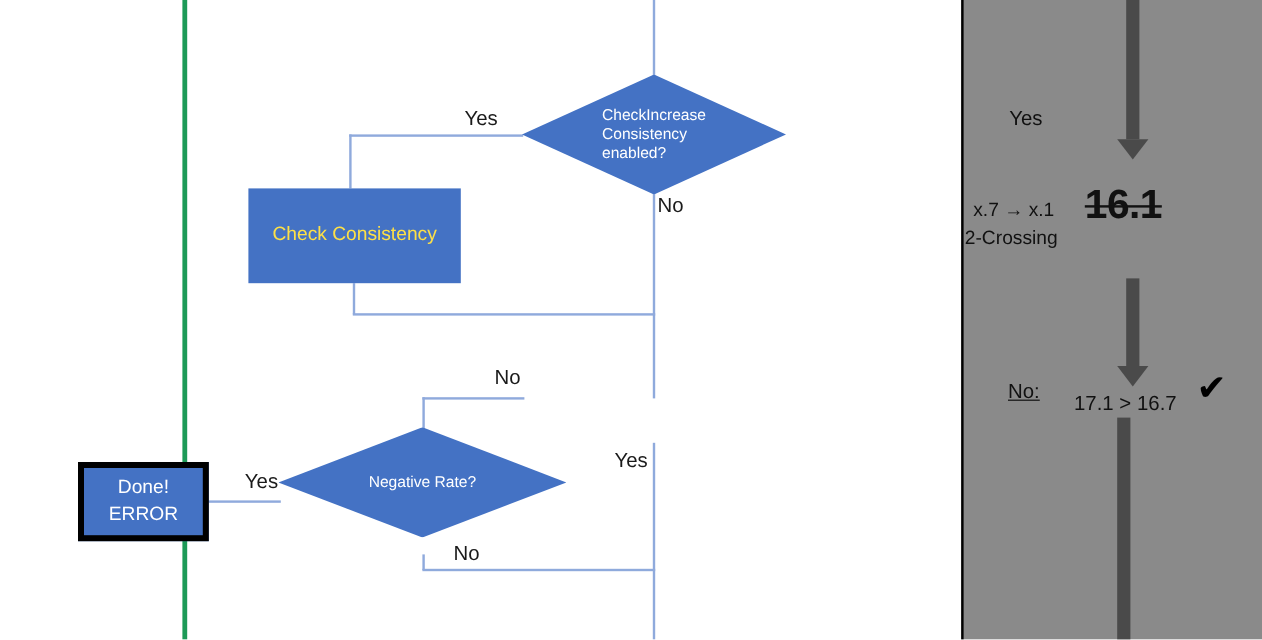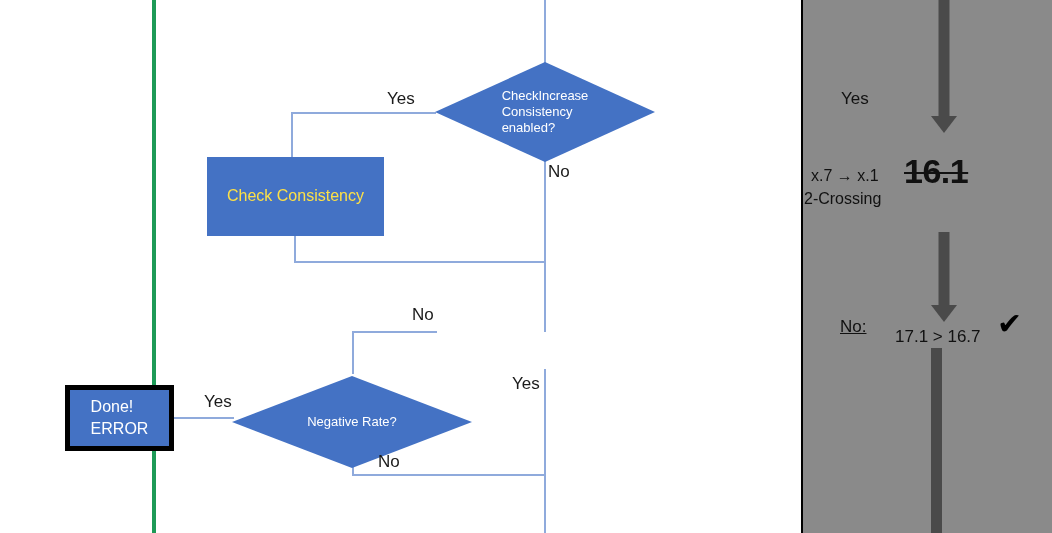--- a/index.html
+++ b/index.html
@@ -18,21 +18,21 @@
       clip-path:polygon(50% 0%,100% 50%,50% 100%,0% 50%);}
   .diamond .dtext{position:relative;color:#ffffff;text-align:left;
       line-height:1.22;font-size:13px;z-index:2;}
 
   .procbox{position:absolute;background:#4472C4;display:flex;align-items:center;
       justify-content:center;}
   .procbox .ptext{color:#fde047;text-align:center;font-size:16px;line-height:1.3;}
 
   .errbox{position:absolute;background:#4472C4;border:5px solid #000000;
       display:flex;align-items:center;justify-content:center;box-sizing:border-box;}
-  .errbox .ptext{color:#ffffff;font-size:16px;line-height:1.35;}
+  .errbox .ptext{color:#ffffff;text-align:center;font-size:16px;line-height:1.35;}
 
   .edgelabel{position:absolute;color:#1a1a1a;font-size:17px;
       background:transparent;white-space:nowrap;}
 
   
   #panel{position:absolute;left:801px;top:0;width:251px;height:533px;
       background:#8a8a8a;border-left:2px solid #000;box-sizing:border-box;}
   .arrow{position:absolute;}
   .arrow .shaft{position:absolute;left:50%;transform:translateX(-50%);
       width:11px;background:#4a4a4a;top:0;}
@@ -83,21 +83,21 @@
     </div>
   </div>
 
   <div class="procbox" style="left:207px;top:157px;width:177px;height:79px;">
     <div class="ptext">
       <div>Check Consistency</div>
     </div>
   </div>
 
 
-  <div class="diamond" style="left:232px;top:376px;width:240px;height:92px;">
+  <div class="diamond" style="left:232px;top:356px;width:240px;height:92px;">
     <div class="dshape"></div>
     <div class="dtext">
       <div>Negative Rate?</div>
     </div>
   </div>
 
   <div class="errbox" style="left:65px;top:385px;width:109px;height:66px;">
     <div class="ptext">
       <div>Done!</div>
       <div>ERROR</div>

